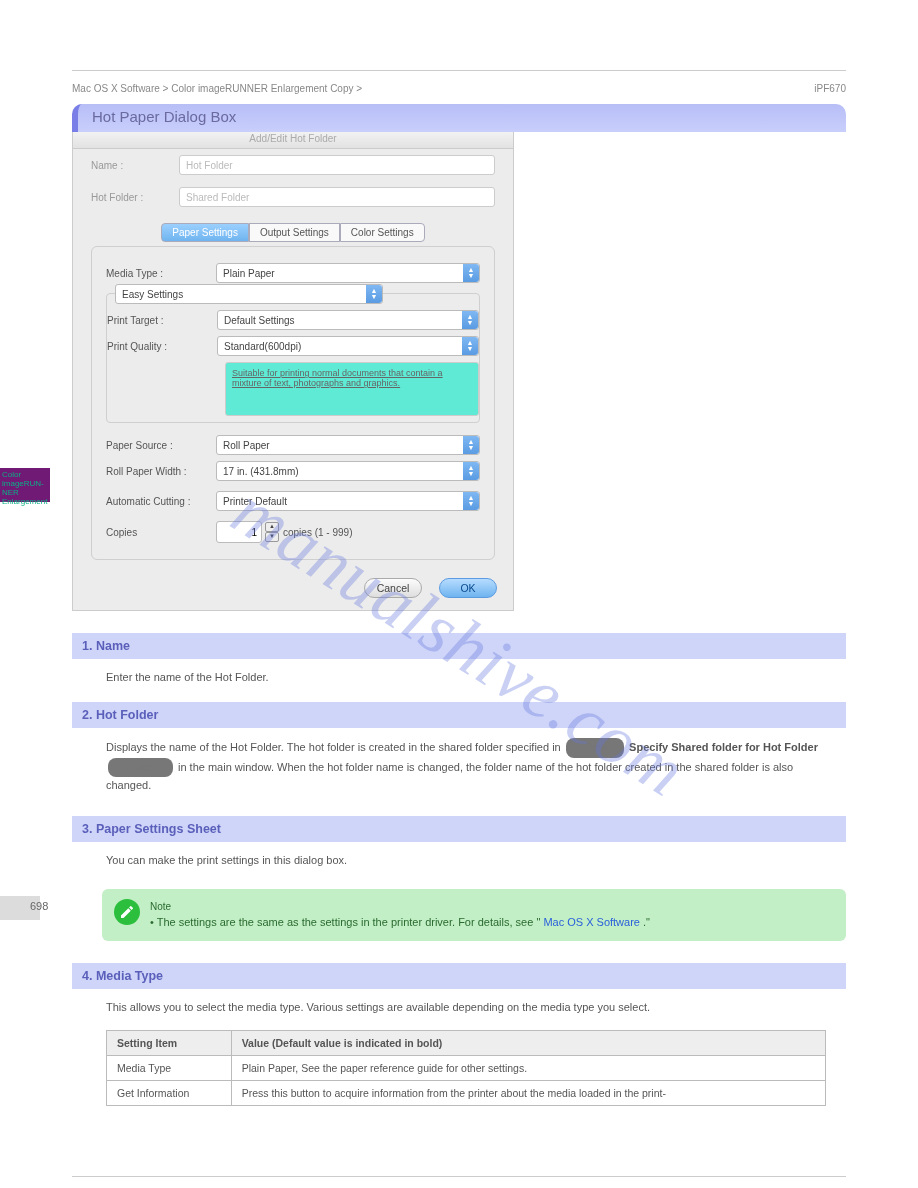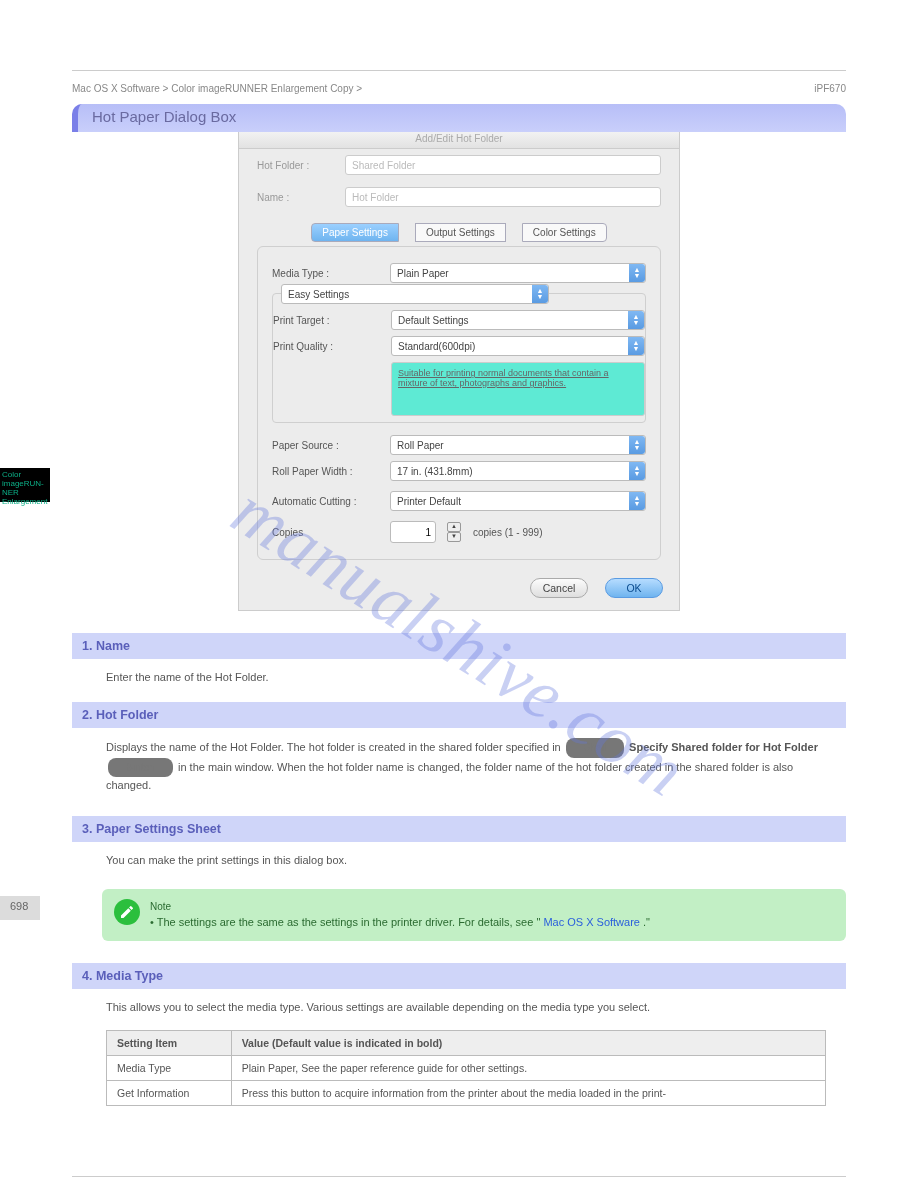--- a/index.html
+++ b/index.html
@@ -24,28 +24,28 @@
     color: #6a6aa0;
     position: relative;
     height: 24px;
   }
   .side-tab {
     position: absolute;
     left: 0;
     top: 468px;
     width: 50px;
     height: 34px;
-    background: #000000;
+    background: #701a75;
     font-size: 8px;
     color: #0cae86;
     padding: 2px;
     box-sizing: border-box;
   }
   
-  .dialog-wrap { display:flex; justify-content:center; margin-top:-4px; }
+  .dialog-wrap { display:flex; margin-top:-4px; }
   .dialog {
     width: 440px;
     background: #ececec;
     border: 1px solid #ccc;
     font-family: "Lucida Grande", Arial, sans-serif;
     font-size: 10px;
     color: #444;
   }
   .dialog .titlebar {
     text-align: center;
@@ -54,36 +54,36 @@
     font-size: 10px;
     background: linear-gradient(#f5f5f5, #e2e2e2);
     border-bottom: 1px solid #ccc;
   }
   .form-row { display:flex; align-items:center; padding: 6px 18px; gap:10px;}
   .form-row .lbl { width: 78px; color:#999; font-size:10px;}
   .form-row input[type="text"] {
     flex:1; height:18px; border:1px solid #ccc; border-radius:3px;
     padding:0 6px; font-size:10px; background:#fff; color:#bbb;
   }
-  .tabs-row { display:flex; justify-content:center; gap:16px; margin:10px 0 4px 0;}
+  .tabs-row { display:flex; justify-content:center; gap:0; margin:10px 0 4px 0;}
   .tabs-row .tab {
     border:1px solid #aab; padding:3px 10px; font-size:10px; background:#f9f9f9;
     color:#555;
   }
   .tabs-row .tab:first-child { border-radius:4px 0 0 4px;}
   .tabs-row .tab:last-child  { border-radius:0 4px 4px 0;}
   .tabs-row .tab.active { background: linear-gradient(#9bd0ff,#6fb4ef); color:#fff;}
   .inner-panel {
     margin: 0 18px 10px 18px;
     border: 1px solid #cfcfcf;
     border-radius: 6px;
     background: #ececec;
     padding: 10px 14px;
   }
-  .setting-row { display:flex; align-items:center; margin:6px 0; gap:8px;}
+  .setting-row { display:flex; align-items:center; margin:6px 0; }
   .setting-row .slabel { width:110px; font-size:10px; color:#555;}
   .macselect {
     flex:1;
     display:flex; align-items:center; justify-content:space-between;
     background:#fff; border:1px solid #bbb; border-radius:3px;
     height:18px; padding:0 0 0 6px; font-size:10px;
     box-shadow: inset 0 1px 0 rgba(255,255,255,.6);
   }
   .macselect .arrows {
     width:16px; height:18px;
@@ -166,21 +166,21 @@
     pointer-events:none;
     position:absolute; left:50%; top:600px;
     transform:translateX(-50%) rotate(32deg);
     font-size:72px; font-style:italic; font-weight:500;
     color:rgba(100,120,220,.35);
     white-space:nowrap;
     font-family: "Georgia", "Times New Roman", serif;
     letter-spacing:1px;
   }
   .page-num{
-    position:absolute; left:10px; top:900px; font-size:11px; color:#666;
+    position:absolute; left:30px; top:900px; font-size:11px; color:#666;
   }
 </style>
 </head>
 <body>
 
 <div class="side-tab">Color imageRUN-NER Enlargement</div>
 <div class="left-pagecol"></div>
 <div class="page-num">698</div>
 
 <div class="watermark">manualshive.com</div>
@@ -194,26 +194,26 @@
 
   <div class="blue-callout">
     <span>Hot Paper Dialog Box</span>
   </div>
 
   <div class="dialog-wrap">
     <div class="dialog">
       <div class="titlebar">Add/Edit Hot Folder</div>
 
       <div class="form-row">
+        <div class="lbl">Name :</div>
+        <input type="text" value="Hot Folder" style="">
+      </div>
+      <div class="form-row">
         <div class="lbl">Hot Folder :</div>
         <input type="text" value="Shared Folder" style="">
-      </div>
-      <div class="form-row">
-        <div class="lbl">Name :</div>
-        <input type="text" value="Hot Folder" style="">
       </div>
 
       <div class="tabs-row">
         <div class="tab active">Paper Settings</div>
         <div class="tab">Output Settings</div>
         <div class="tab">Color Settings</div>
       </div>
 
       <div class="inner-panel">
         <div class="setting-row">

